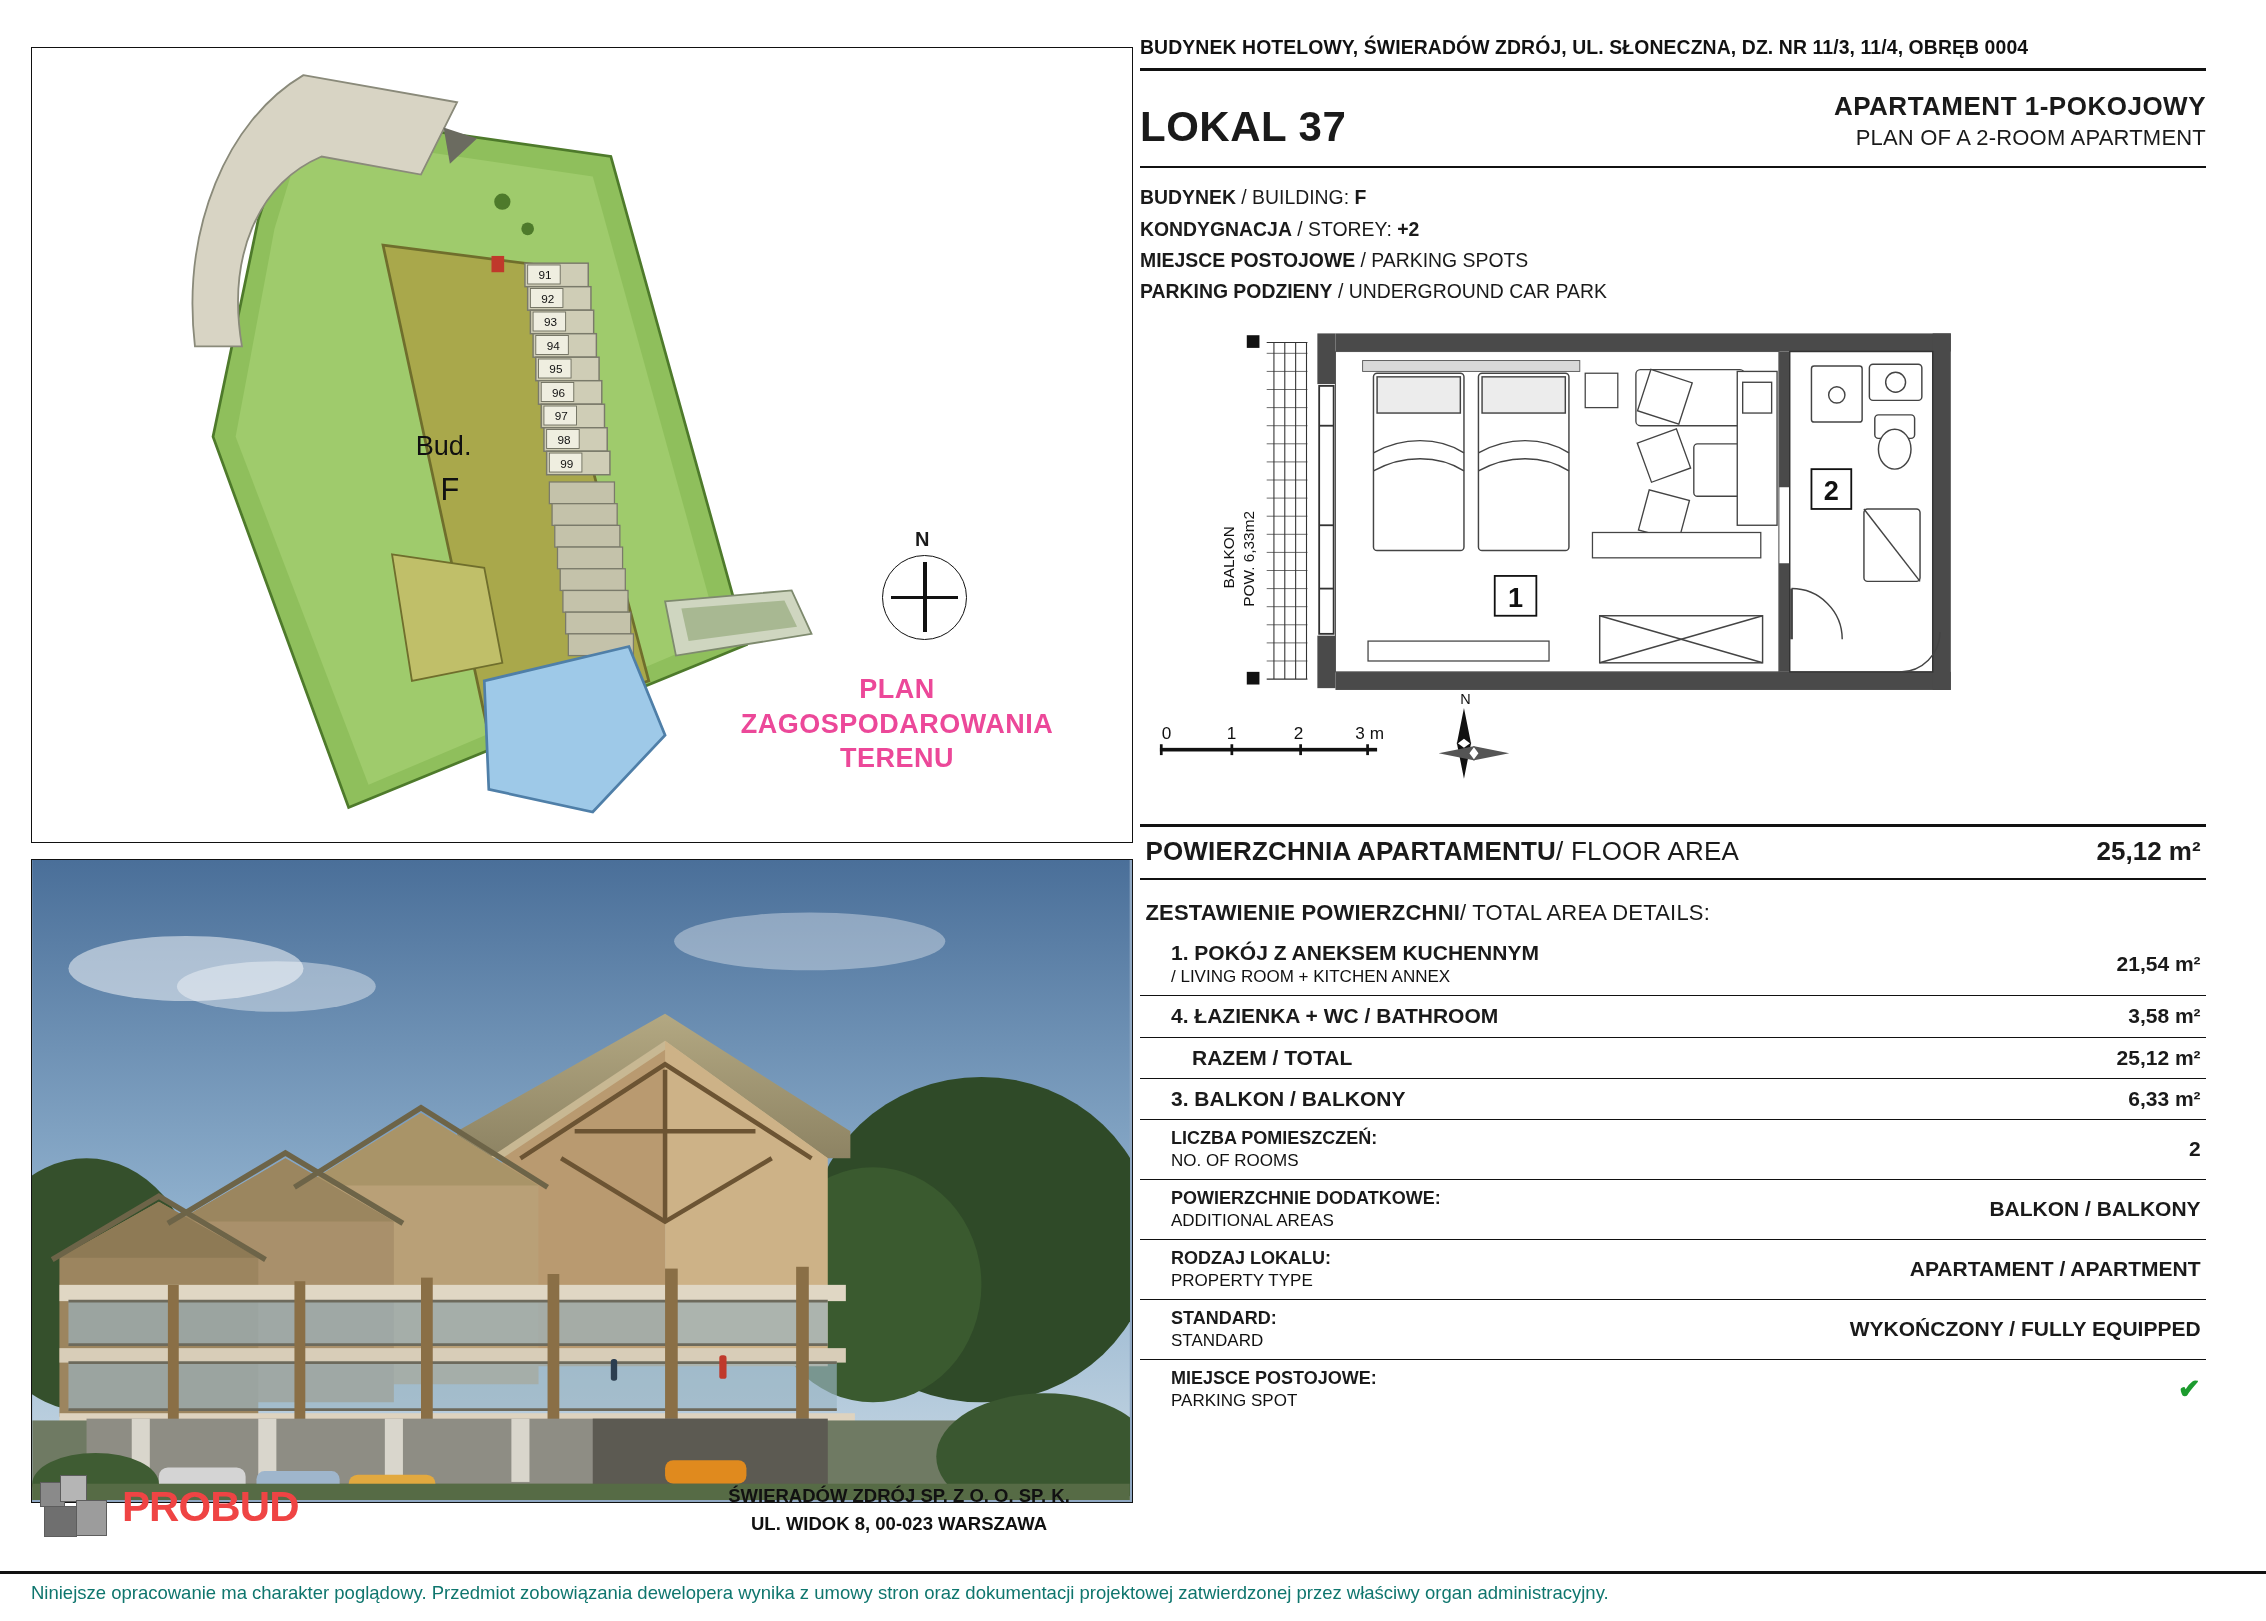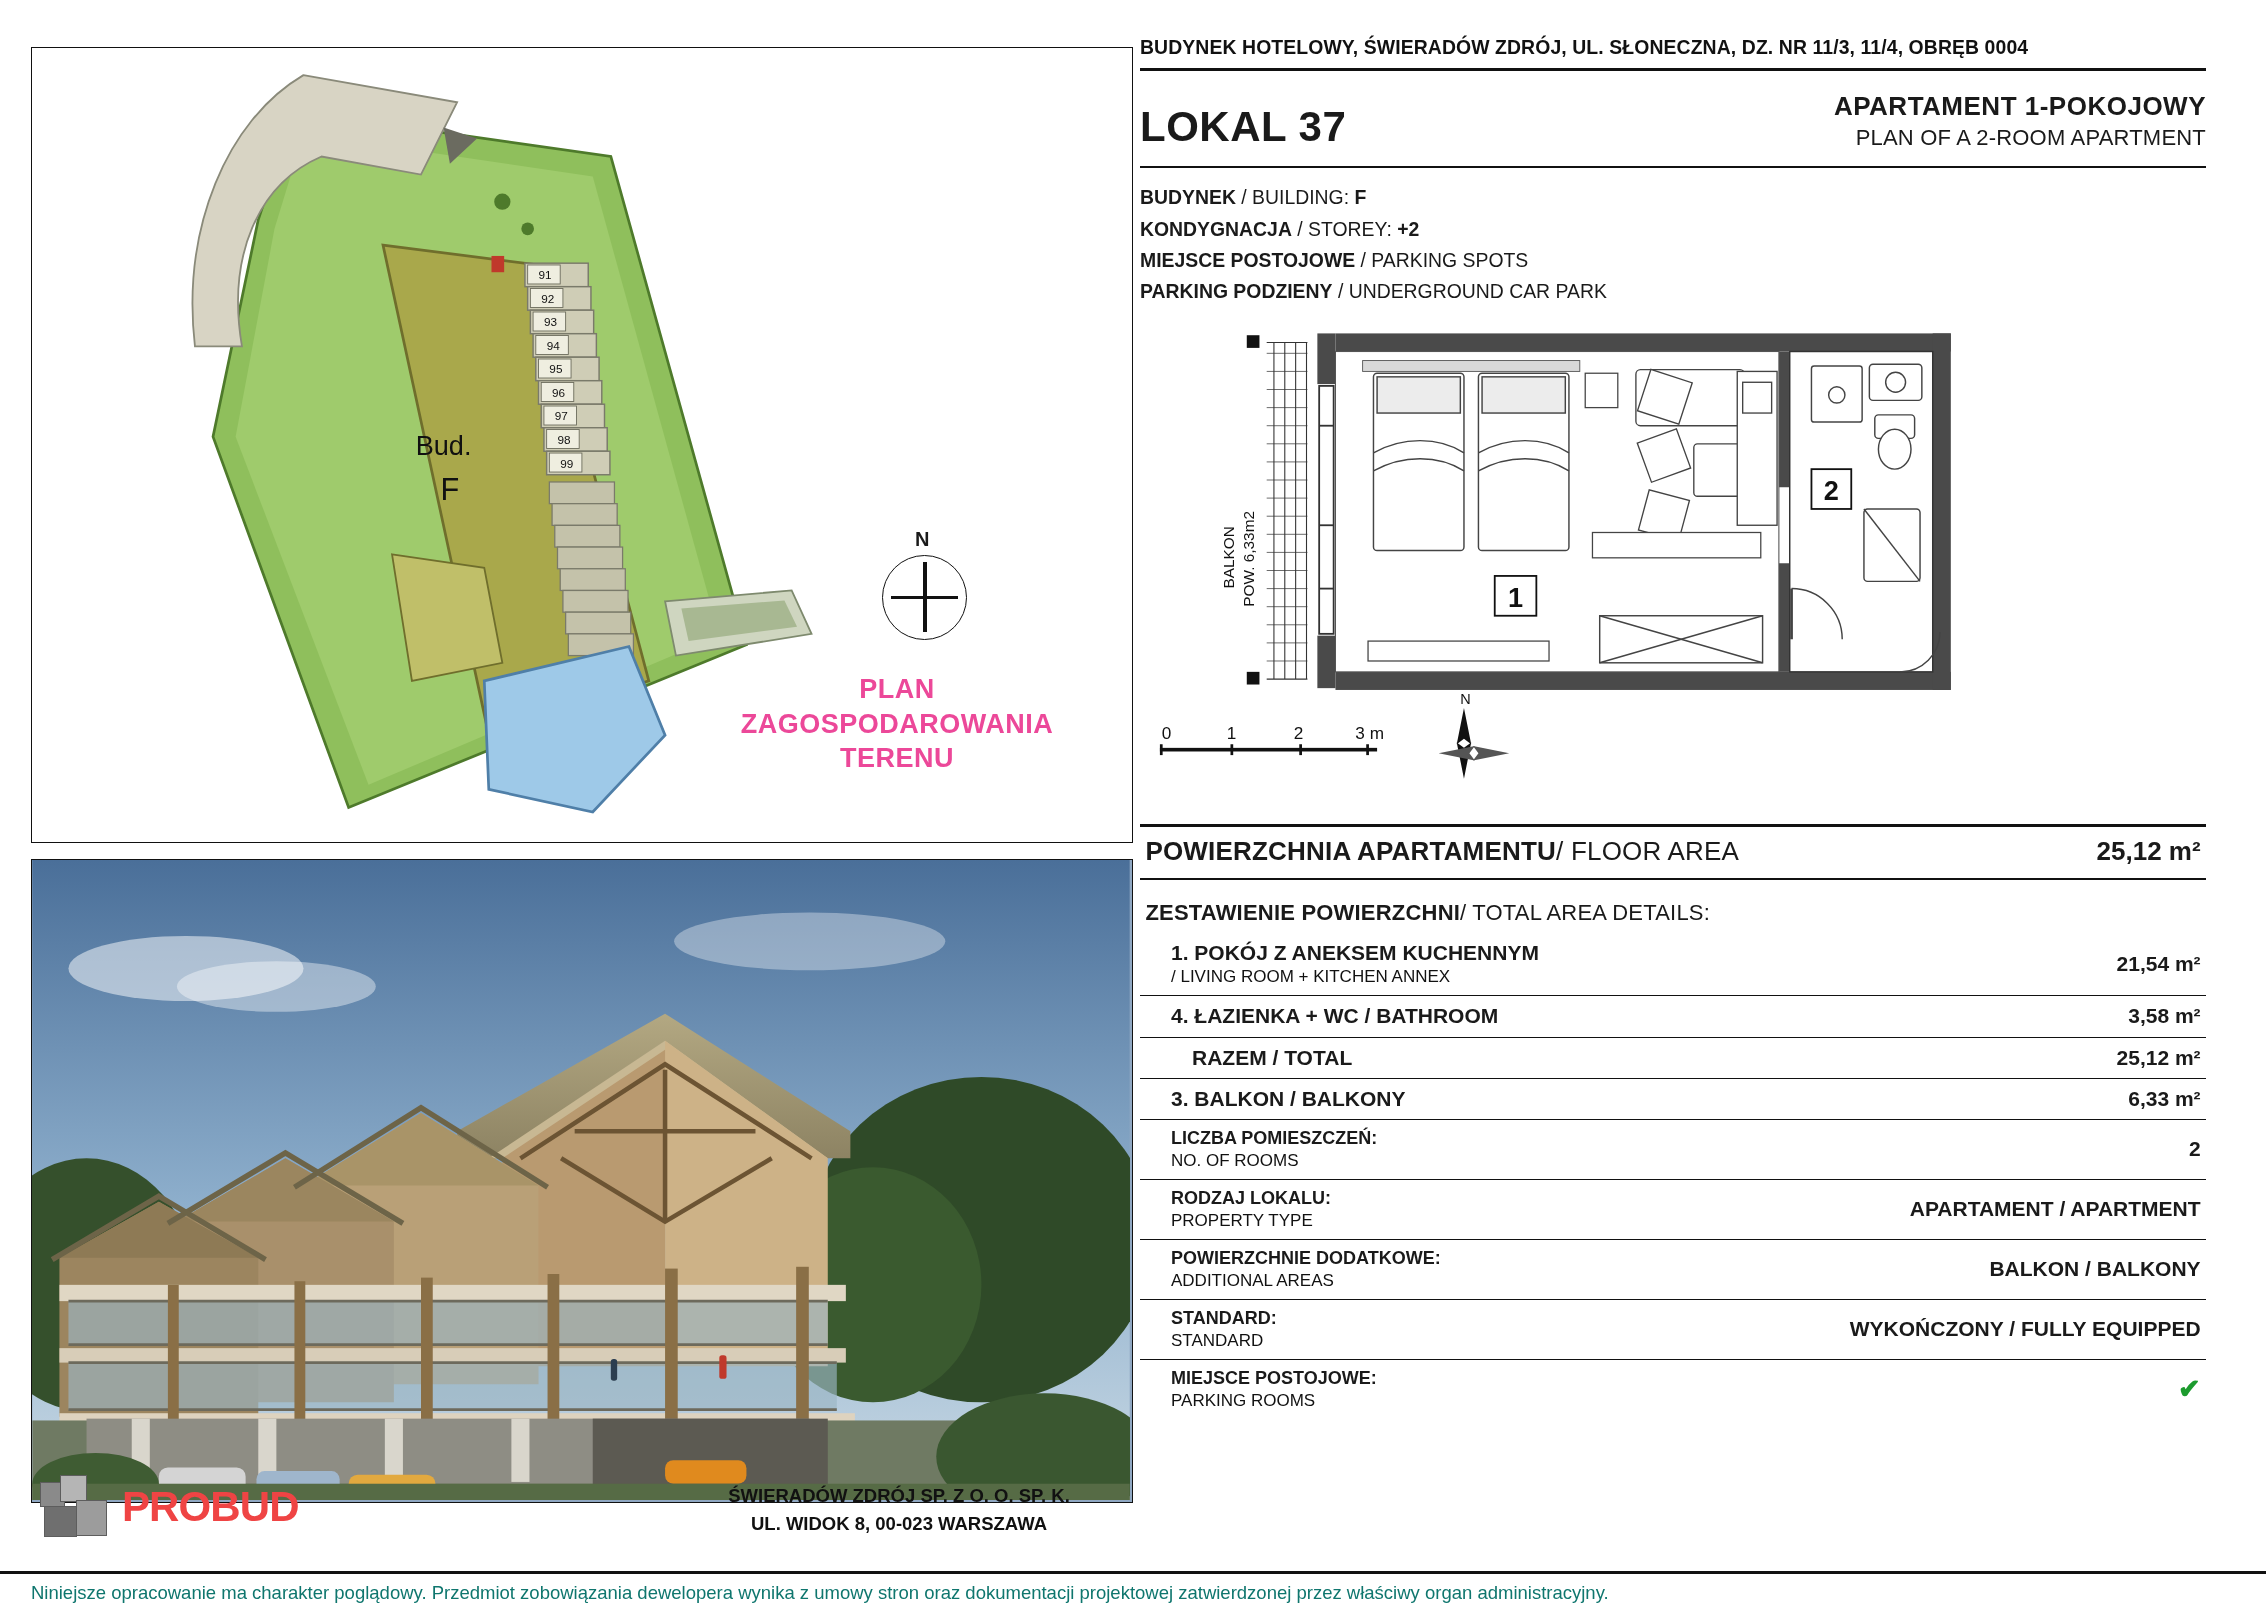--- a/index.html
+++ b/index.html
@@ -598,43 +598,43 @@
 
         <tr>
           <td class="indent">
             <div class="row-main" style="font-size:18px;">LICZBA POMIESZCZEŃ:</div>
             <div class="row-sub">NO. OF ROOMS</div>
           </td>
           <td class="row-val">2</td>
         </tr>
         <tr>
           <td class="indent">
+            <div class="row-main" style="font-size:18px;">POWIERZCHNIE DODATKOWE:</div>
+            <div class="row-sub">ADDITIONAL AREAS</div>
+          </td>
+          <td class="row-val">BALKON / BALKONY</td>
+        </tr>
+        <tr>
+          <td class="indent">
             <div class="row-main" style="font-size:18px;">RODZAJ LOKALU:</div>
             <div class="row-sub">PROPERTY TYPE</div>
           </td>
           <td class="row-val">APARTAMENT / APARTMENT</td>
         </tr>
         <tr>
           <td class="indent">
-            <div class="row-main" style="font-size:18px;">POWIERZCHNIE DODATKOWE:</div>
-            <div class="row-sub">ADDITIONAL AREAS</div>
-          </td>
-          <td class="row-val">BALKON / BALKONY</td>
-        </tr>
-        <tr>
-          <td class="indent">
             <div class="row-main" style="font-size:18px;">STANDARD:</div>
             <div class="row-sub">STANDARD</div>
           </td>
           <td class="row-val">WYKOŃCZONY / FULLY EQUIPPED</td>
         </tr>
         <tr style="border-bottom:none;">
           <td class="indent">
             <div class="row-main" style="font-size:18px;">MIEJSCE POSTOJOWE:</div>
-            <div class="row-sub">PARKING ROOMS</div>
+            <div class="row-sub">PARKING SPOT</div>
           </td>
           <td class="check">✔</td>
         </tr>
       </tbody>
     </table>
   </div>
 </div>
 
 
 </body></html>

